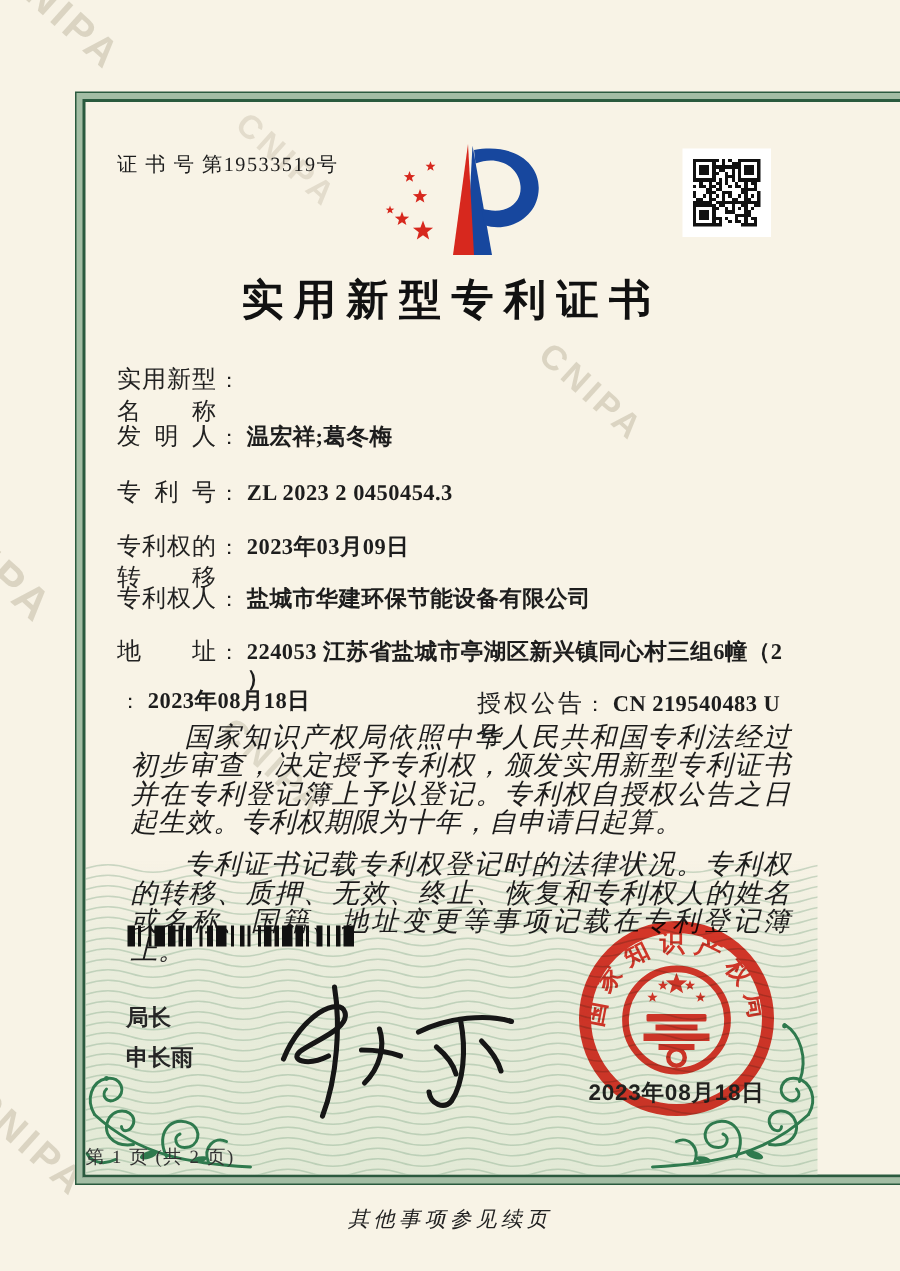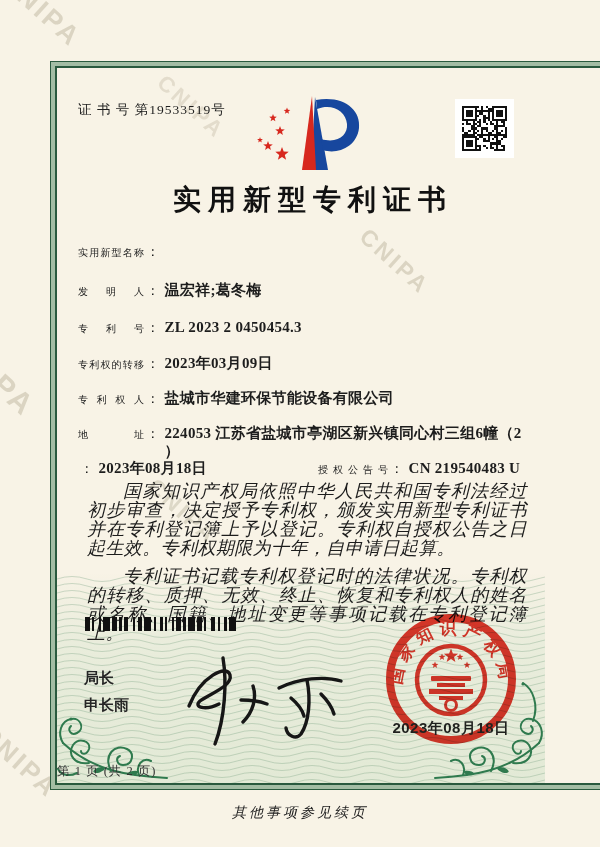--- a/index.html
+++ b/index.html
@@ -24,24 +24,24 @@
   }
   .cert-in{position:absolute;left:0;top:0;width:488px;height:715px;}
   .wave-zone{position:absolute;left:0;top:505px;width:488px;height:210px;z-index:1;
     background:linear-gradient(180deg, rgba(223,233,213,0) 0, rgba(221,231,211,0.55) 70px, rgba(219,230,208,0.75) 100%);}
   .wave-zone svg{position:absolute;left:0;top:0;}
   .flourish{position:absolute;z-index:2;}
   .certno{position:absolute;left:21px;top:33px;font-size:13.5px;letter-spacing:1px;z-index:3;}
   .logo{position:absolute;left:185px;top:20px;z-index:3;}
   .qrpad{position:absolute;left:398px;top:31px;width:59px;height:59px;background:#ffffff;z-index:3;
     display:flex;align-items:center;justify-content:center;}
-  .title{position:absolute;left:12px;top:113px;width:100%;text-align:center;z-index:3;
+  .title{position:absolute;left:0;top:113px;width:100%;text-align:center;z-index:3;
     font-size:28px;font-weight:bold;letter-spacing:7px;color:#111;}
   .row{position:absolute;left:21px;display:flex;align-items:baseline;z-index:3;width:460px;}
-  .flabel{flex:none;width:66px;font-size:10px;text-align:justify;text-align-last:justify;color:#222;}
+  .flabel{flex:none;width:66px;font-size:16px;text-align:justify;text-align-last:justify;color:#222;}
   .fcolon{flex:none;font-size:13.5px;margin:0 5px 0 2px;}
   .fvalue{font-weight:bold;font-size:15px;letter-spacing:0.3px;line-height:18px;}
   .grp2{position:absolute;left:240px;top:0;display:flex;align-items:baseline;}
   .grp2 .flabel{width:70px;}
   .paras{position:absolute;left:30px;top:414px;width:440px;z-index:3;}
   .paras p{
     margin:0 0 9px 0;font-size:18px;line-height:19px;text-indent:2em;
     font-style:italic;letter-spacing:0.4px;text-align:justify;color:#1c1c1c;
     font-family:"Liberation Serif","DejaVu Serif",serif;
   }

